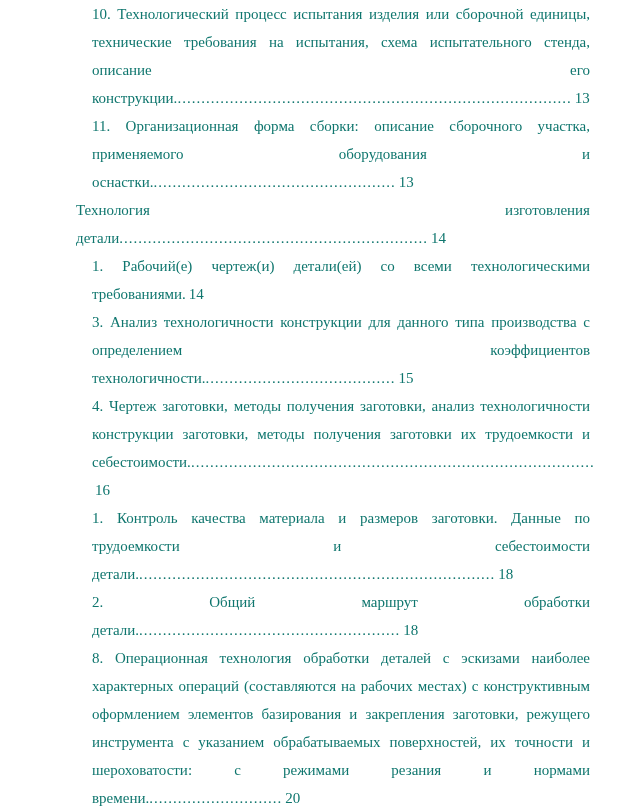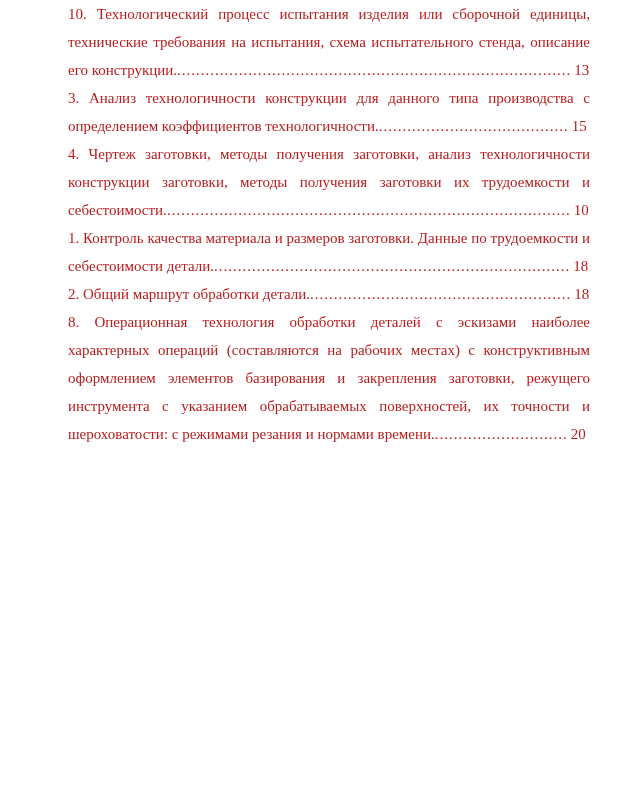--- a/index.html
+++ b/index.html
@@ -5,24 +5,24 @@
   <style>
     * { box-sizing: border-box; }
     html, body {
       margin: 0;
       padding: 0;
       background: #ffffff;
     }
     .doc-page {
       width: 624px;
       height: 811px;
-      padding: 0 34px 0 52px;
+      padding: 0 34px 0 76px;
       overflow: hidden;
       background: #ffffff;
-      color: #b91c1c;
+      color: #0f766e;
       font-family: "Liberation Serif", "DejaVu Serif", serif;
       font-size: 15px;
       line-height: 28px;
     }
     .toc-entry {
       margin: 0;
       text-align: justify;
     }
     .toc-entry.level-2 {
       margin-left: 16px;
@@ -36,27 +36,30 @@
       white-space: nowrap;
     }
   </style>
 </head>
 <body>
 
 <div class="doc-page">
   <div id="toc">
   <p class="toc-entry level-2"><span class="entry-text">10. Технологический процесс испытания изделия или сборочной единицы, технические требования на испытания, схема испытательного стенда, описание его конструкции.</span><span class="dots">...................................................................................</span><span class="page-num">13</span></p>
 
+  <p class="toc-entry level-2"><span class="entry-text">11. Организационная форма сборки: описание сборочного участка, применяемого оборудования и оснастки.</span><span class="dots">...................................................</span><span class="page-num">13</span></p>
 
+  <p class="toc-entry level-1"><span class="entry-text">Технология изготовления детали</span><span class="dots">.................................................................</span><span class="page-num">14</span></p>
 
+  <p class="toc-entry level-2"><span class="entry-text">1. Рабочий(е) чертеж(и) детали(ей) со всеми технологическими требованиями.</span><span class="dots"></span><span class="page-num">14</span></p>
 
 
   <p class="toc-entry level-2"><span class="entry-text">3. Анализ технологичности конструкции для данного типа производства с определением коэффициентов технологичности.</span><span class="dots">........................................</span><span class="page-num">15</span></p>
 
-  <p class="toc-entry level-2"><span class="entry-text">4. Чертеж заготовки, методы получения заготовки, анализ технологичности конструкции заготовки, методы получения заготовки их трудоемкости и себестоимости.</span><span class="dots">.....................................................................................</span><span class="page-num">10</span></p>
+  <p class="toc-entry level-2"><span class="entry-text">4. Чертеж заготовки, методы получения заготовки, анализ технологичности конструкции заготовки, методы получения заготовки их трудоемкости и себестоимости.</span><span class="dots">.....................................................................................</span><span class="page-num">16</span></p>
 
   <p class="toc-entry level-2"><span class="entry-text">1. Контроль качества материала и размеров заготовки. Данные по трудоемкости и себестоимости детали.</span><span class="dots">...........................................................................</span><span class="page-num">18</span></p>
 
   <p class="toc-entry level-2"><span class="entry-text">2. Общий маршрут обработки детали.</span><span class="dots">.......................................................</span><span class="page-num">18</span></p>
 
 
   <p class="toc-entry level-2"><span class="entry-text">8. Операционная технология обработки деталей с эскизами наиболее характерных операций (составляются на рабочих местах) с конструктивным оформлением элементов базирования и закрепления заготовки, режущего инструмента с указанием обрабатываемых поверхностей, их точности и шероховатости: с режимами резания и нормами времени.</span><span class="dots">............................</span><span class="page-num">20</span></p>
 
 </div>
 </div>

